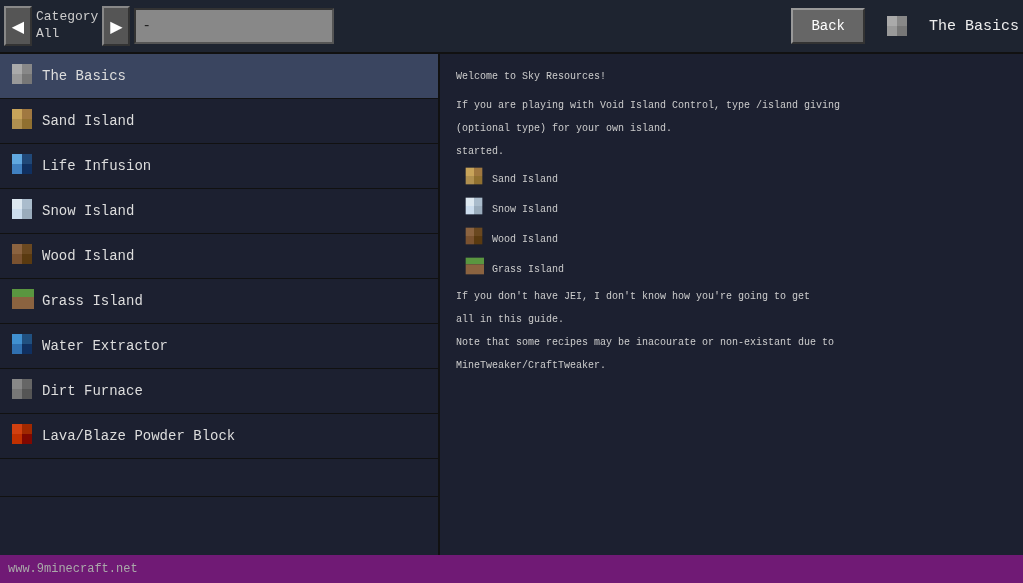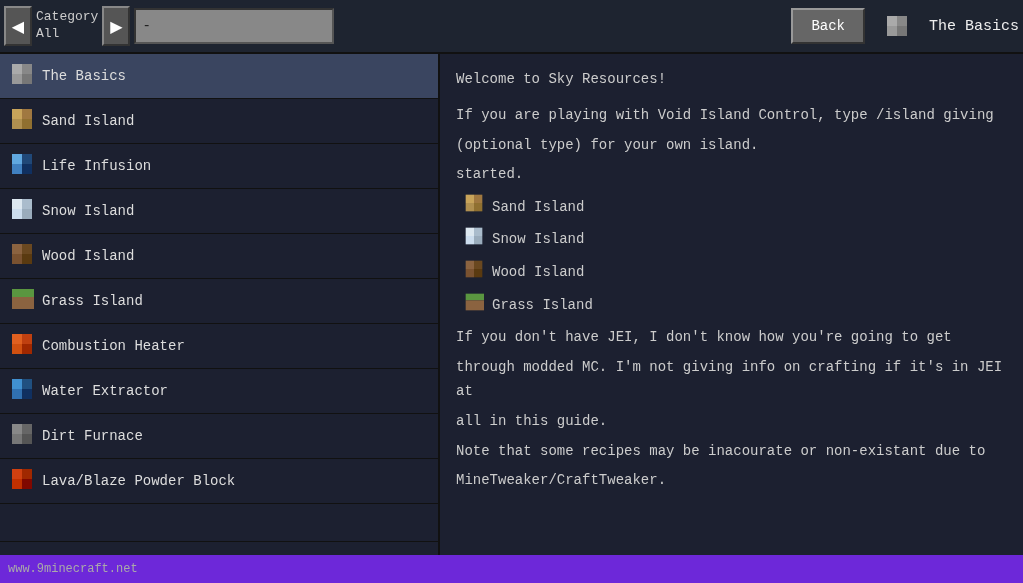--- a/index.html
+++ b/index.html
@@ -144,21 +144,21 @@
       font-size: 14px;
     }
 
     
     .content-area {
       flex: 1;
       background: #1c2030;
       padding: 14px 16px;
       overflow-y: auto;
       color: #ccc;
-      font-size: 14px;
+      font-size: 10px;
       line-height: 1.7;
     }
 
     .content-area::-webkit-scrollbar {
       width: 8px;
     }
     .content-area::-webkit-scrollbar-track {
       background: #222;
     }
     .content-area::-webkit-scrollbar-thumb {
@@ -176,21 +176,21 @@
     .content-island-item {
       display: flex;
       align-items: center;
       gap: 8px;
       margin-bottom: 4px;
     }
 
     
     .bottom-bar {
       height: 28px;
-      background: #6d28d9;
+      background: #701a75;
       display: flex;
       align-items: center;
       padding: 0 8px;
     }
 
     .watermark {
       color: #aaa;
       font-size: 12px;
     }
   </style>
@@ -266,29 +266,20 @@
             <rect x="12" y="12" width="10" height="10" fill="#5a3a10"></rect>
           </svg></span>
         <span class="item-label">Wood Island</span>
       </div>
       <div class="list-item">
         <span><svg width="24" height="24" viewBox="0 0 24 24">
             <rect x="2" y="2" width="22" height="8" fill="#5a9640"></rect>
             <rect x="2" y="10" width="22" height="12" fill="#8b6340"></rect>
           </svg></span>
         <span class="item-label">Grass Island</span>
-      </div>
-      <div class="list-item">
-        <span><svg width="24" height="24" viewBox="0 0 24 24">
-            <rect x="2" y="2" width="10" height="10" fill="#e06020"></rect>
-            <rect x="12" y="2" width="10" height="10" fill="#c04010"></rect>
-            <rect x="2" y="12" width="10" height="10" fill="#d05010"></rect>
-            <rect x="12" y="12" width="10" height="10" fill="#a02800"></rect>
-          </svg></span>
-        <span class="item-label">Combustion Heater</span>
       </div>
       <div class="list-item">
         <span><svg width="24" height="24" viewBox="0 0 24 24">
             <rect x="2" y="2" width="10" height="10" fill="#4090d0"></rect>
             <rect x="12" y="2" width="10" height="10" fill="#205080"></rect>
             <rect x="2" y="12" width="10" height="10" fill="#3070b0"></rect>
             <rect x="12" y="12" width="10" height="10" fill="#103060"></rect>
           </svg></span>
         <span class="item-label">Water Extractor</span>
       </div>
@@ -349,21 +340,20 @@
         </div>
         <div class="content-island-item">
           <span><svg width="20" height="20" viewBox="0 0 24 24">
               <rect x="2" y="2" width="22" height="8" fill="#5a9640"></rect>
               <rect x="2" y="10" width="22" height="12" fill="#8b6340"></rect>
             </svg></span>
           <span>Grass Island</span>
         </div>
       </div>
       <div class="content-paragraph">If you don't have JEI, I don't know how you're going to get</div>
-      <div class="content-paragraph">through modded MC. I'm not giving info on crafting if it's in JEI at</div>
       <div class="content-paragraph">all in this guide.</div>
       <div class="content-paragraph">Note that some recipes may be inacourate or non-existant due to</div>
       <div class="content-paragraph">MineTweaker/CraftTweaker.</div>
     </div>
 
 </div>
 
 <div class="bottom-bar">
   <span class="watermark">www.9minecraft.net</span>
 </div>

